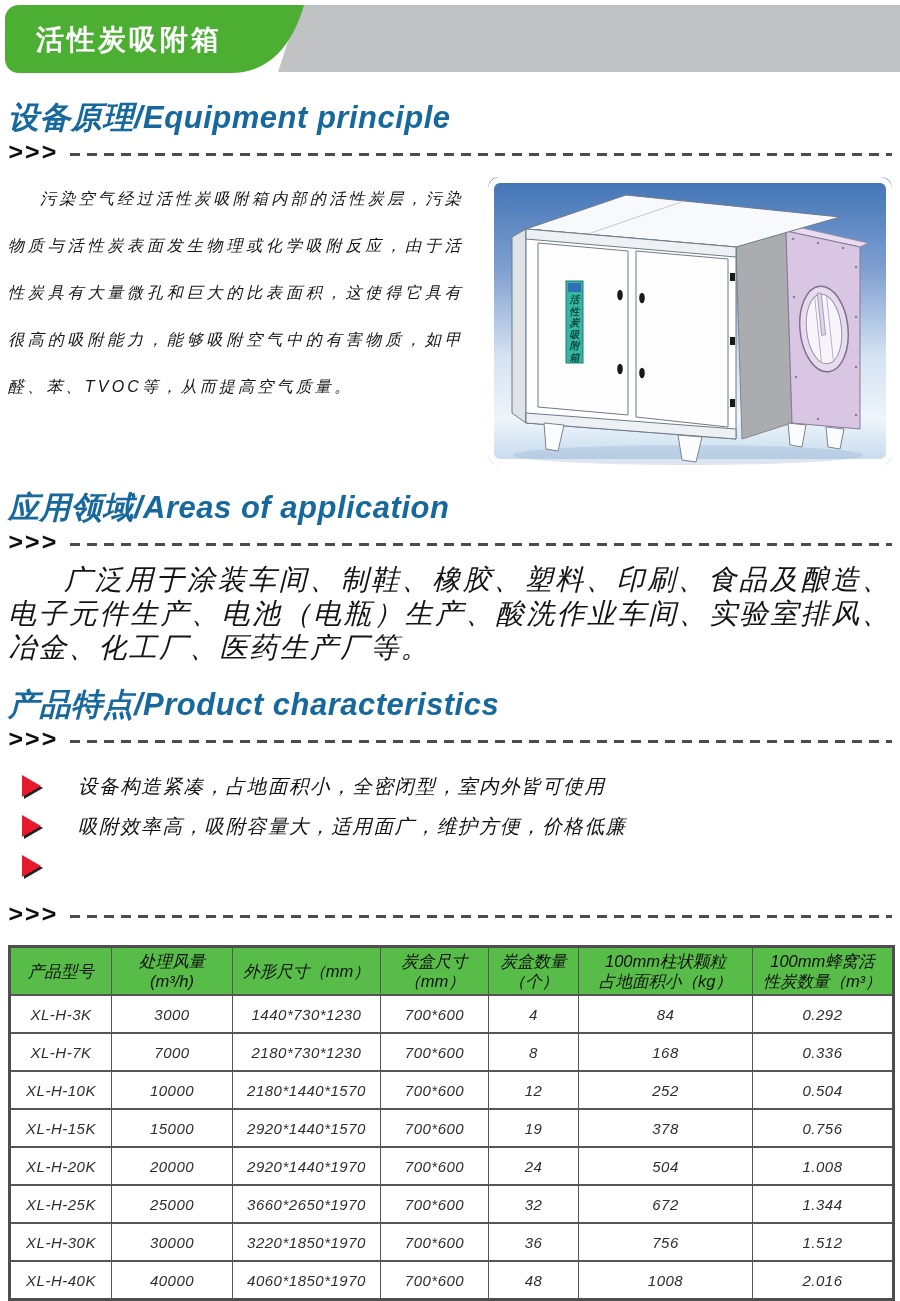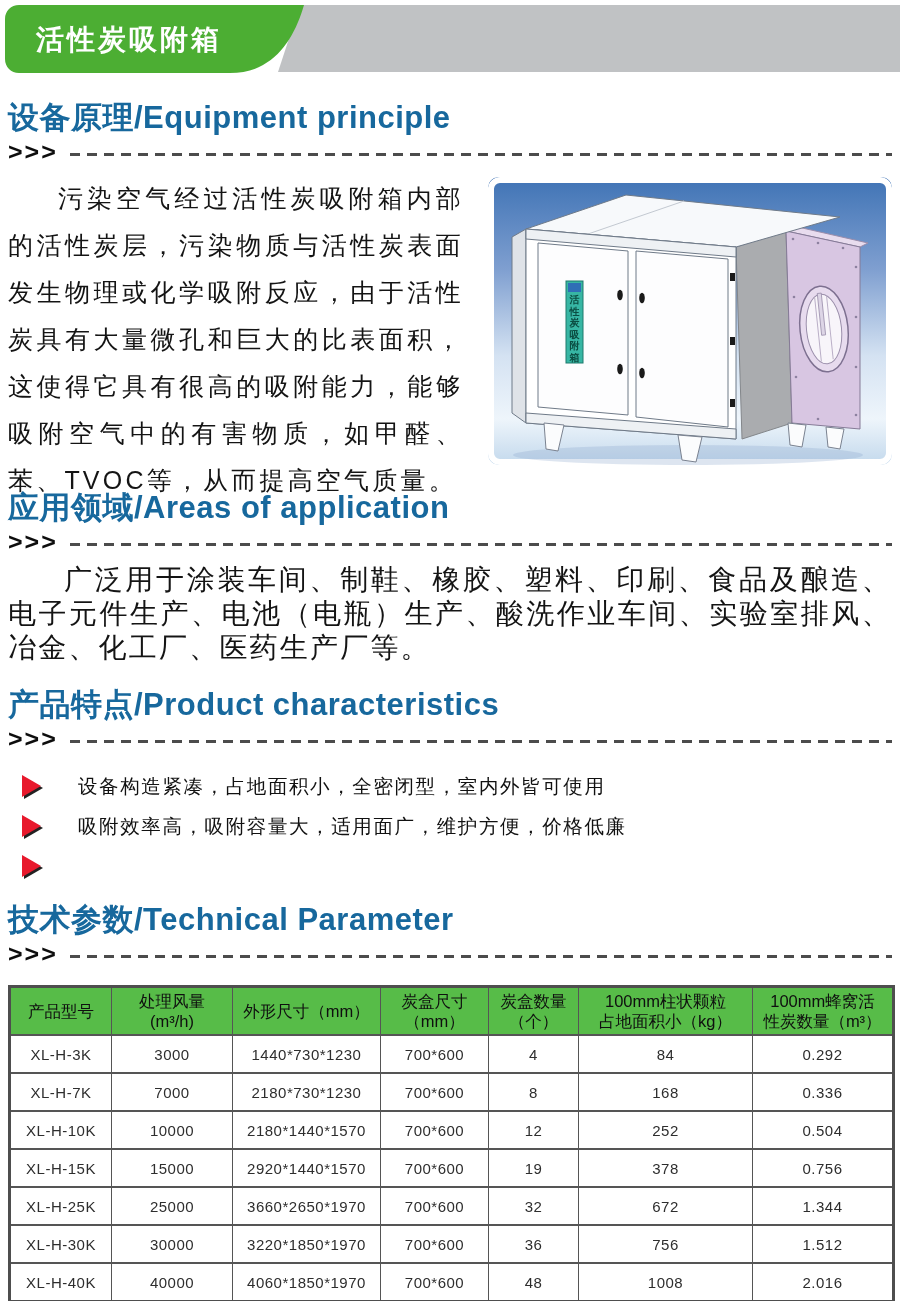--- a/index.html
+++ b/index.html
@@ -9,32 +9,32 @@
   }
   
   .banner{position:relative;height:80px;}
   .gray-bar{position:absolute;top:5px;left:278px;right:0;height:67px;
     background:#c0c2c4;clip-path:polygon(22px 0,100% 0,100% 100%,0 100%);}
   .green-shape{position:absolute;top:5px;left:5px;width:302px;height:70px;}
   .banner-title{position:absolute;top:5px;left:36px;height:70px;width:240px;
     display:flex;align-items:center;color:#fff;font-size:28px;font-weight:700;
     letter-spacing:3px;}
   
-  .section{margin:16px 8px;}
+  .section{margin:16px 8px;font-style:italic;}
   .section-heading{margin:0;font-size:31px;line-height:36px;font-weight:700;
     color:#17689d;letter-spacing:.5px;}
   .mt-s1{margin-top:20px;}.mt-s2{margin-top:22px;}.mt-s3{margin-top:22px;}.mt-s4{margin-top:14px;}
   .rule{display:flex;align-items:center;margin-top:4px;height:25px;}
   .chevrons{font-size:25px;font-weight:800;line-height:1;color:#0d0d0d;
     letter-spacing:2px;transform:scaleY(.92);}
   .dash-line{flex:1;height:3px;margin-left:12px;margin-top:3px;
     background:repeating-linear-gradient(90deg,#4c4c4c 0 10px,transparent 10px 17px);}
   
   .principle-row{display:flex;margin-top:10px;height:293px;}
-  .principle-text{width:462px;margin:0;font-size:25px;line-height:47px;
+  .principle-text{width:462px;margin:0;font-size:16px;line-height:47px;
     letter-spacing:3.2px;text-align:justify;text-indent:2em;color:#141414;}
   .figure{margin-left:24px;width:404px;height:288px;margin-top:2px;
     border-radius:10px;overflow:hidden;flex-shrink:0;}
   
   .app-text{margin:8px 0 0;font-size:28px;line-height:34px;letter-spacing:2.2px;
     text-align:justify;text-indent:2em;color:#141414;}
   
   .features{margin-top:14px;}
   .feature{display:flex;align-items:center;height:40px;padding-left:14px;gap:20px;}
   .tri-icon{width:0;height:0;border-left:19px solid #e8192c;
@@ -164,21 +164,20 @@
       <span class="tri-icon"></span>
       <span class="feature-text">吸附效率高，吸附容量大，适用面广，维护方便，价格低廉</span>
     </div>
     <div class="feature">
       <span class="tri-icon"></span>
     </div>
   </div>
 </section>
 
 <section class="section">
-  <h2 class="section-heading mt-s4">技术参数/Technical Parameter</h2>
   <div class="rule">
     <span class="chevrons">&gt;&gt;&gt;</span>
     <div class="dash-line"></div>
   </div>
   <table>
     <colgroup>
         <col style="width: 102px;">
         <col style="width: 121px;">
         <col style="width: 148px;">
         <col style="width: 108px;">
@@ -233,20 +232,29 @@
         <tr>
           <td>XL-H-15K</td>
           <td>15000</td>
           <td>2920*1440*1570</td>
           <td>700*600</td>
           <td>19</td>
           <td>378</td>
           <td>0.756</td>
         </tr>
         <tr>
+          <td>XL-H-20K</td>
+          <td>20000</td>
+          <td>2920*1440*1970</td>
+          <td>700*600</td>
+          <td>24</td>
+          <td>504</td>
+          <td>1.008</td>
+        </tr>
+        <tr>
           <td>XL-H-25K</td>
           <td>25000</td>
           <td>3660*2650*1970</td>
           <td>700*600</td>
           <td>32</td>
           <td>672</td>
           <td>1.344</td>
         </tr>
         <tr>
           <td>XL-H-30K</td>

